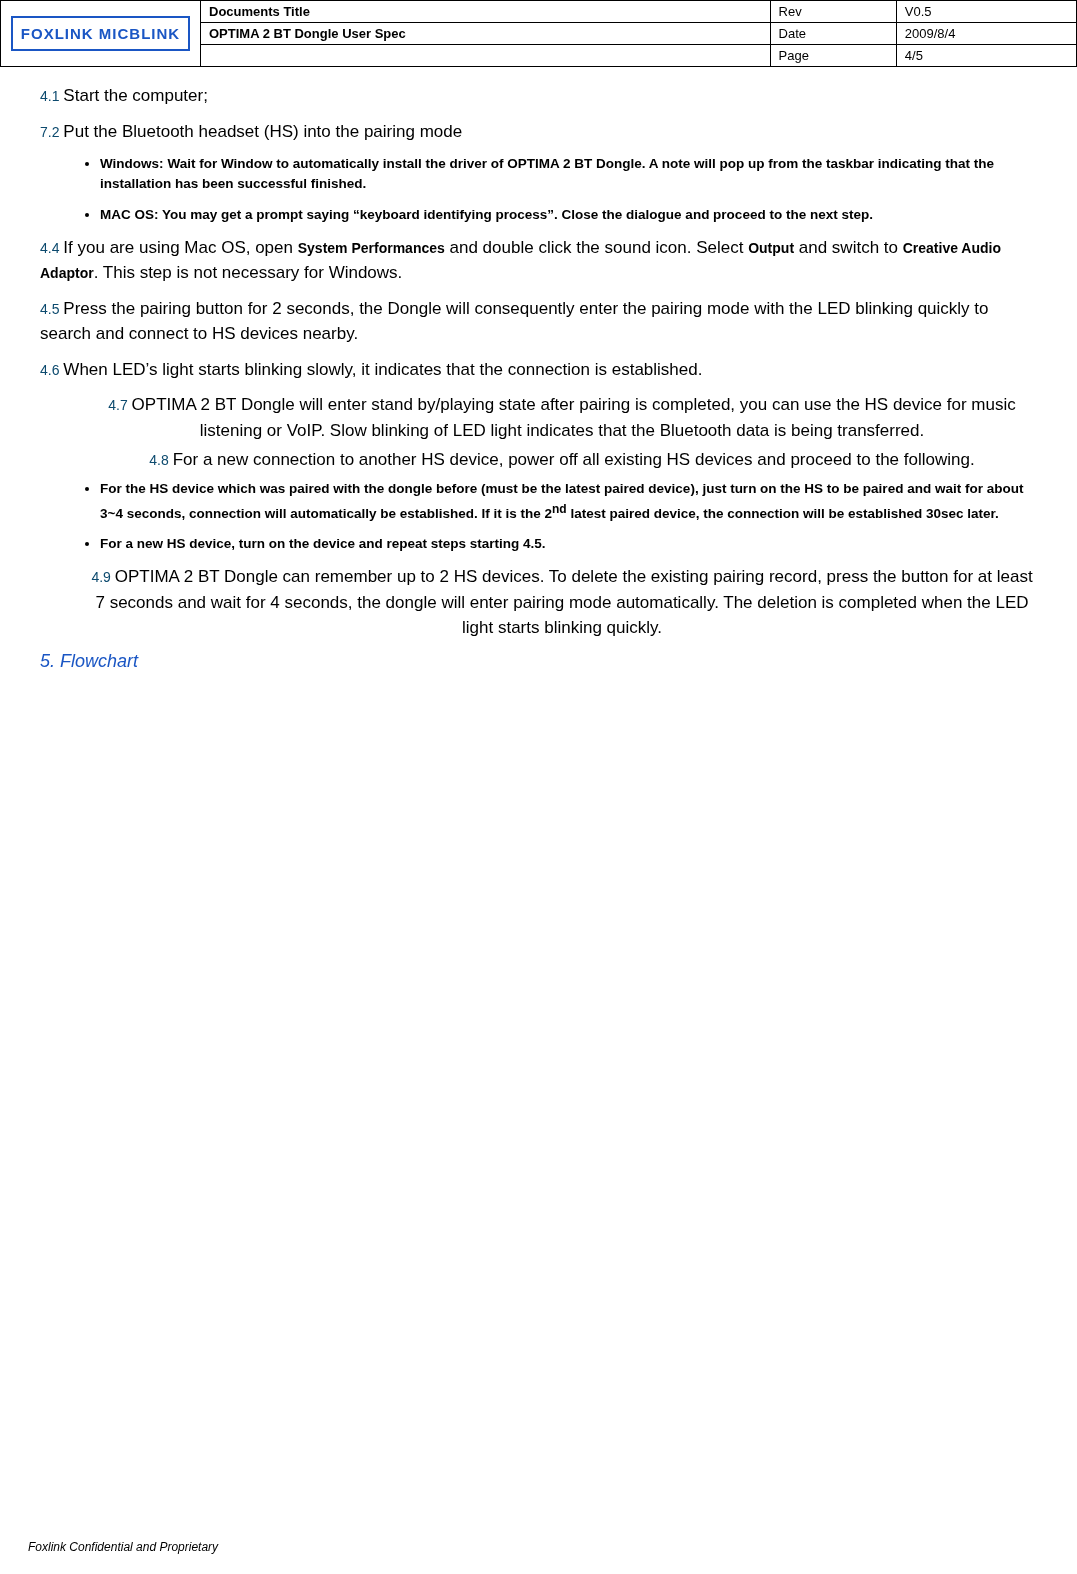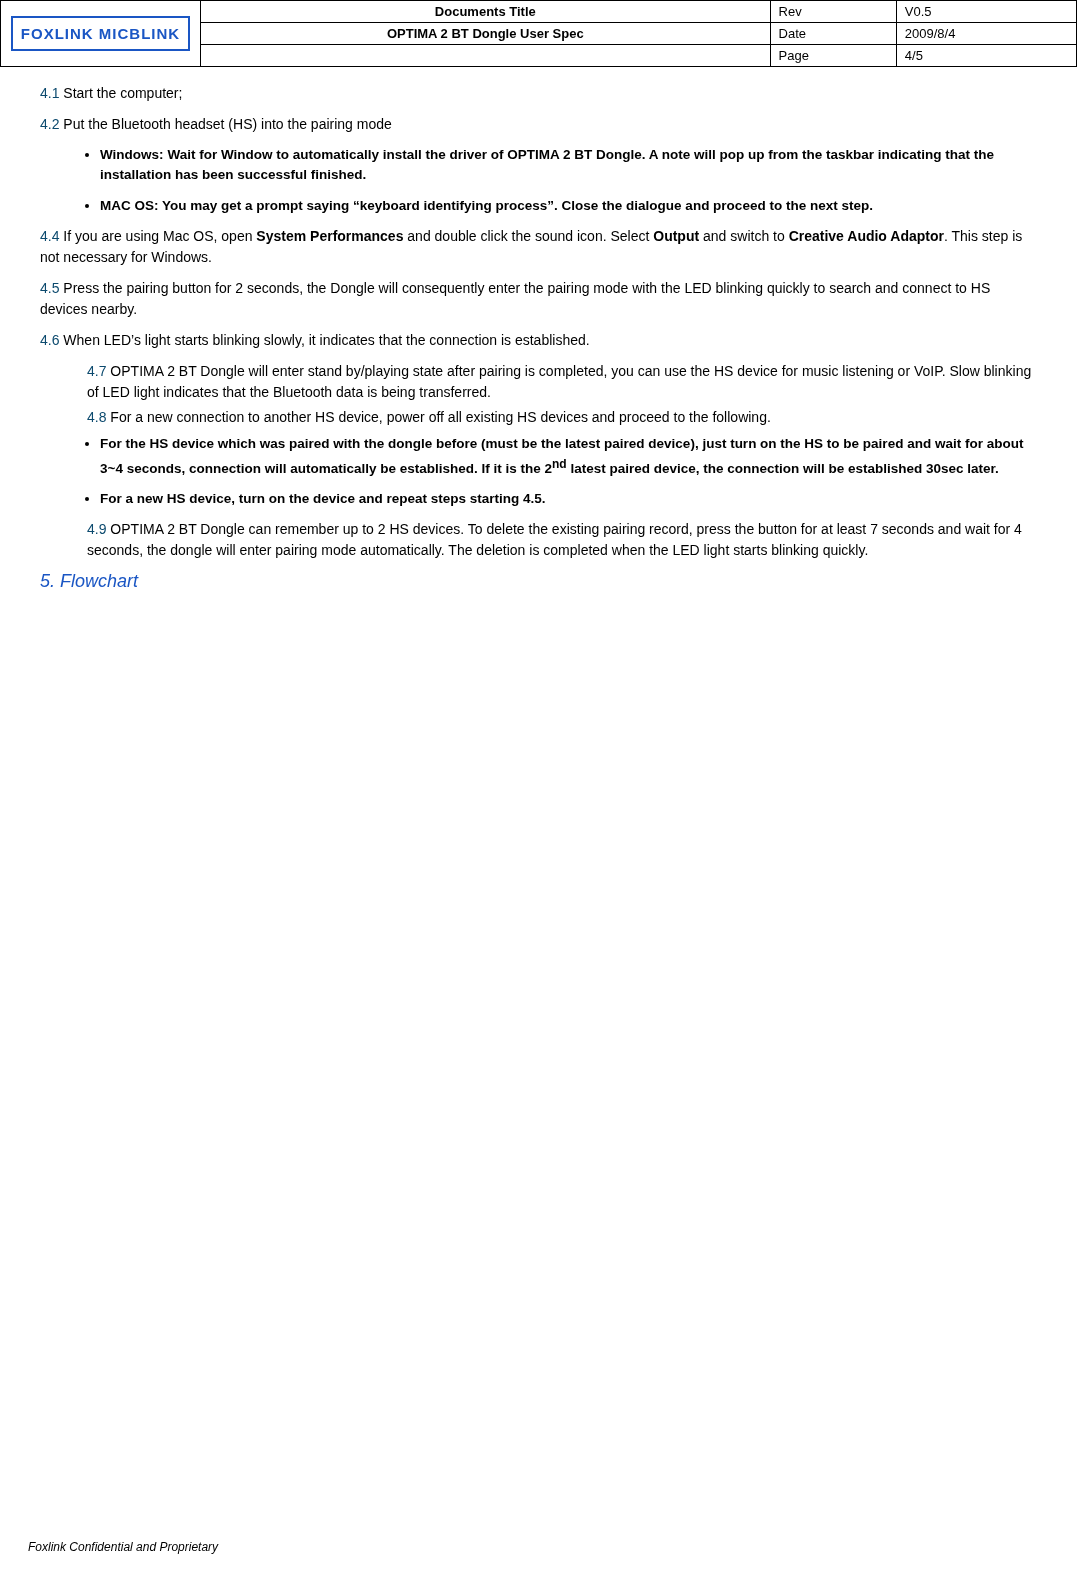--- a/index.html
+++ b/index.html
@@ -39,21 +39,20 @@
       display: inline-block;
       border: 2px solid #1a56c4;
       padding: 7px 8px;
       font-family: 'Arial Black', Arial, sans-serif;
       font-size: 15px;
       font-weight: 900;
       letter-spacing: 1px;
       color: #1a56c4;
     }
     .doc-title-cell {
-      text-align: center;
       font-weight: bold;
       font-size: 14px;
     }
 
     
     .content {
       padding: 16px 40px 40px 40px;
     }
 
     .section-heading {
@@ -69,21 +68,21 @@
       line-height: 1.5;
     }
 
     .subsection-num {
       color: #0c4a6e;
       font-weight: normal;
       font-size: 14px;
     }
 
     .subsection-text {
-      font-size: 14px;
+      font-size: 17px;
       color: #000;
     }
 
     .bullet-list {
       margin-left: 60px;
       margin-top: 6px;
       margin-bottom: 6px;
     }
 
     .bullet-item {
@@ -91,20 +90,21 @@
       font-weight: bold;
       font-size: 13.5px;
       line-height: 1.5;
       list-style-type: disc;
     }
 
     .indent-block {
       margin-left: 47px;
       margin-top: 4px;
       margin-bottom: 4px;
+      text-align: center;
     }
 
     .bold-inline {
       font-weight: bold;
     }
 
     .section5-heading {
       color: #1a56c4;
       font-size: 18px;
       font-weight: normal;
@@ -145,21 +145,21 @@
 
 <div class="content">
 
 
   <div class="subsection">
     <span class="subsection-num">4.1</span>
     <span class="subsection-text"> </span><span class="subsection-text">Start the computer;</span>
   </div>
 
   <div class="subsection">
-    <span class="subsection-num">4.2</span>
+    <span class="subsection-num">7.2</span>
     <span class="subsection-text"> <span>Put the Bluetooth headset (HS) into the pairing mode</span></span>
   </div>
 
 
   <ul class="bullet-list">
     <li class="bullet-item">
       <span class="bold-inline">Windows:</span>
       <span>   Wait for Window to automatically install the driver of OPTIMA 2 BT Dongle.  A note will pop up from the taskbar indicating that the installation has been successful finished.</span>
     </li>
     <li class="bullet-item">

